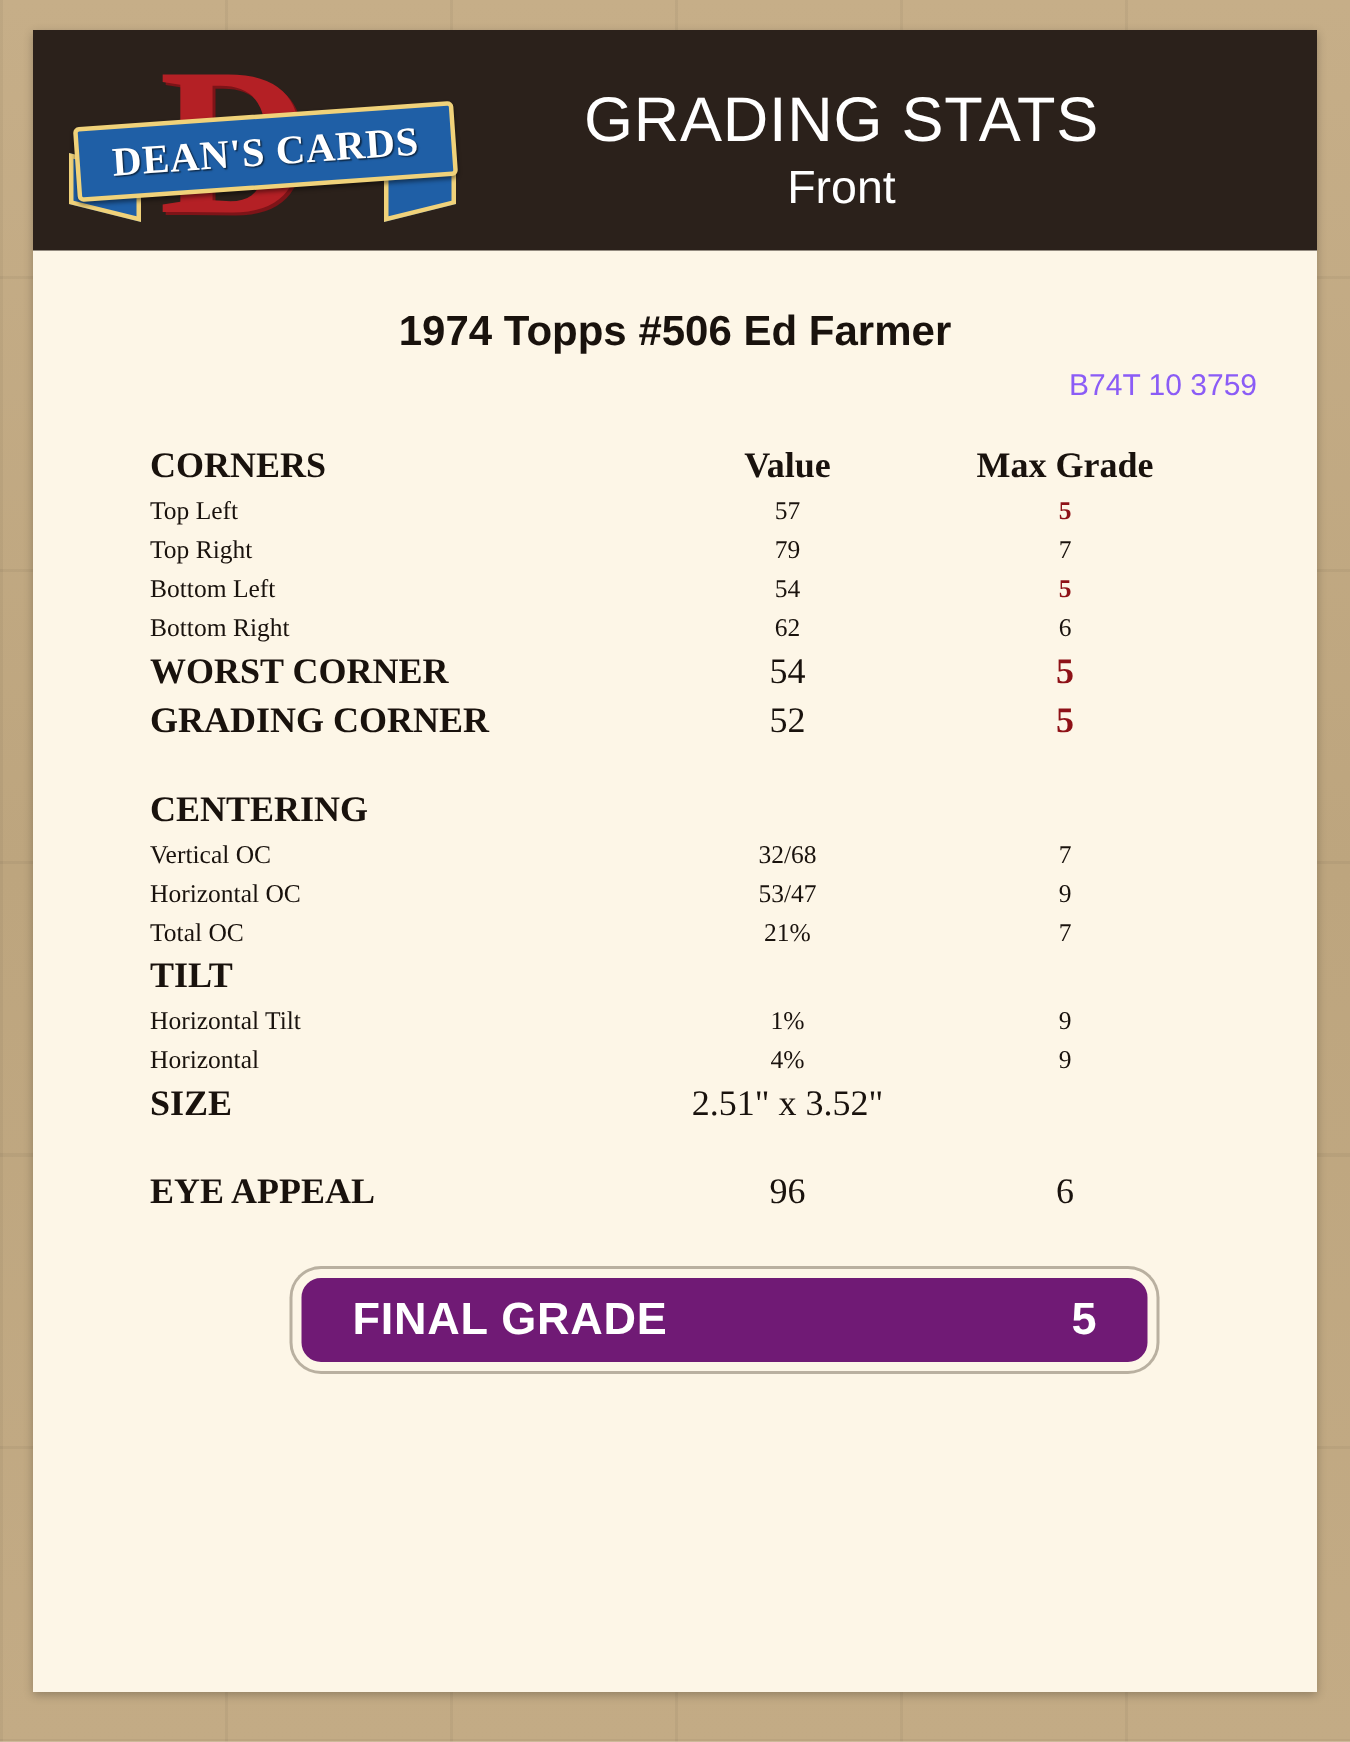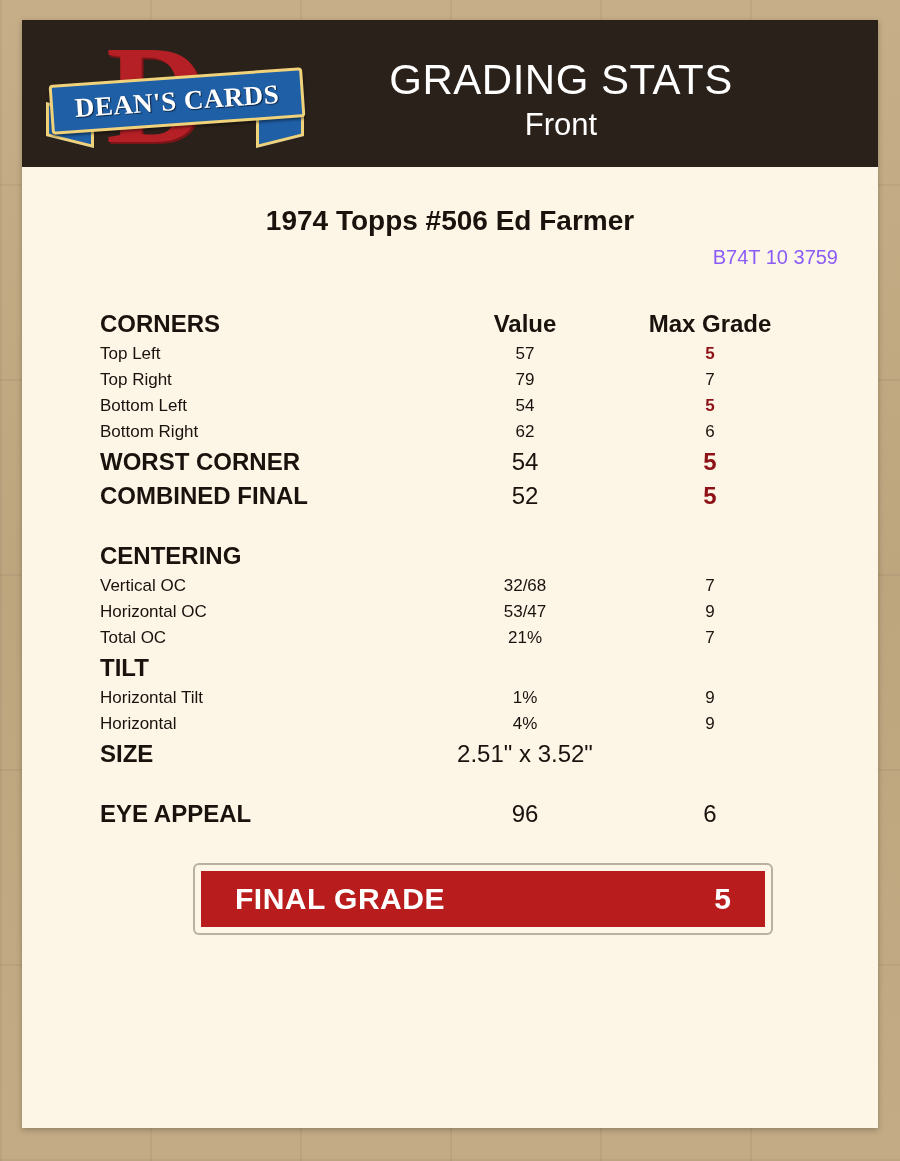--- a/index.html
+++ b/index.html
@@ -122,24 +122,25 @@
     color: #19120d;
     margin-top: 38px;
   }
   .card-sub {
     text-align: right;
     font-size: 20px;
     color: #8b5cf6;
     margin-top: 9px;
   }
   table.stats {
-    margin: 38px auto 0 auto;
+    margin: 26px auto 0 auto;
     width: 700px;
     border-collapse: collapse;
     color: #19120d;
+    font-family: Liberation Serif, serif;
   }
   table.stats td {
     font-size: 17px;
     padding: 3px 0;
     vertical-align: baseline;
   }
   td.label {
     width: 330px;
     text-align: left;
   }
@@ -187,23 +188,23 @@
     top: 6px;
     width: 510px;
     height: 62px;
     background: rgba(0,0,0,0.22);
     border-radius: 14px;
   }
   .final-grade {
     position: relative;
     width: 496px;
     height: 56px;
-    background: #b91c1c;
+    background: #701a75;
     border: 6px solid #fdf6e7;
-    border-radius: 4px;
+    border-radius: 19px;
     box-shadow: 0 0 0 2px #b9b0a0;
     display: flex;
     align-items: center;
     justify-content: space-between;
     padding: 0 34px;
     color: #ffffff;
   }
   .final-label {
     font-size: 30px;
     font-weight: bold;
@@ -267,21 +268,21 @@
           <td class="label indent">Bottom Right</td>
           <td class="value">62</td>
           <td class="grade">6</td>
         </tr>
         <tr class="section">
           <td class="label">WORST CORNER</td>
           <td class="value" style="font-weight:normal">54</td>
           <td class="grade low">5</td>
         </tr>
         <tr class="section">
-          <td class="label">COMBINED FINAL</td>
+          <td class="label">GRADING CORNER</td>
           <td class="value" style="font-weight:normal">52</td>
           <td class="grade low">5</td>
         </tr>
 
         <tr class="spacer">
             <td colspan="3"></td>
           </tr>
 
         <tr class="section">
           <td class="label">CENTERING</td>

